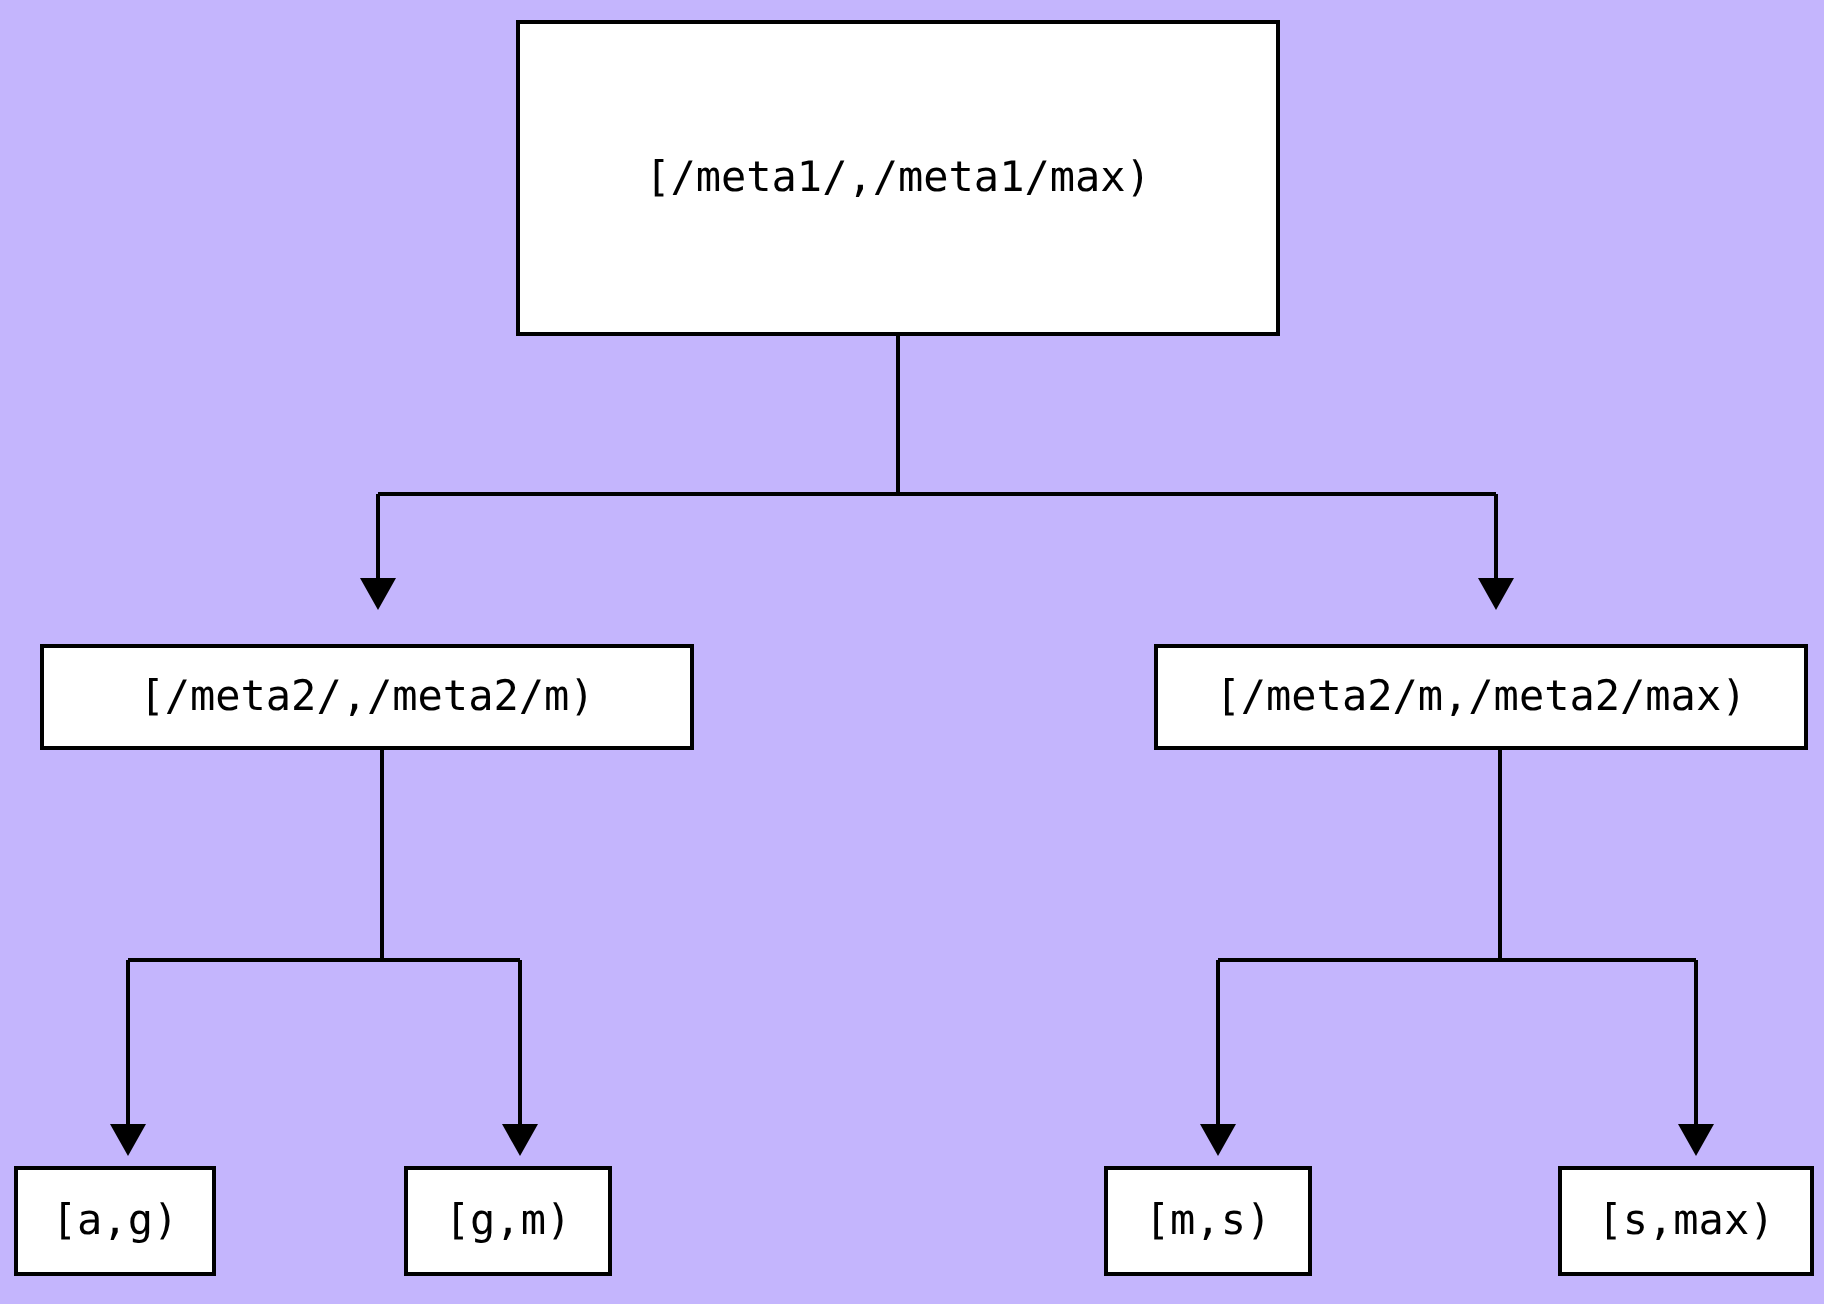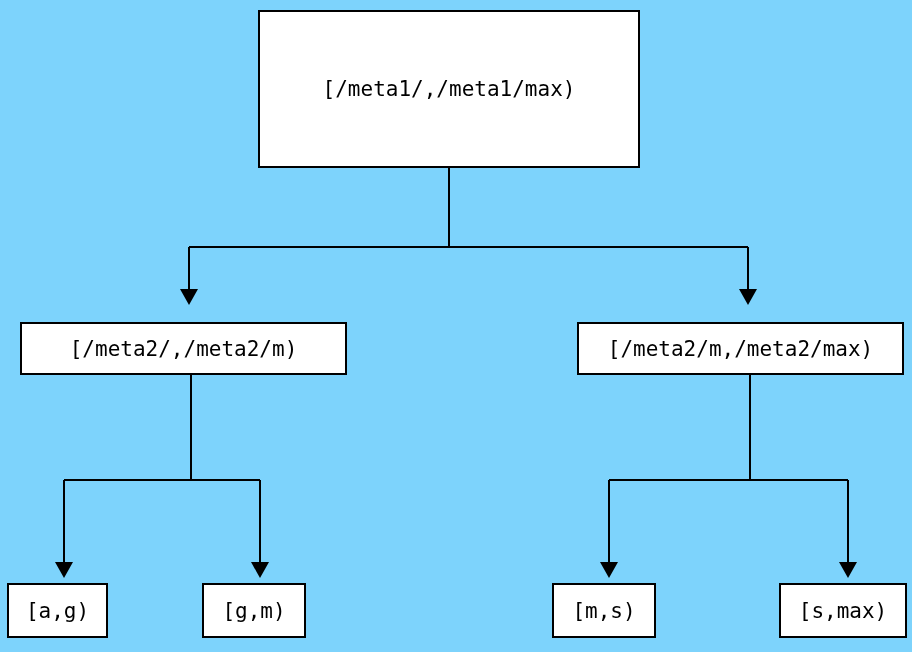--- a/index.html
+++ b/index.html
@@ -11,21 +11,21 @@
   body {
     width: 912px;
     height: 652px;
     font-family: "DejaVu Sans Mono", "Liberation Mono", monospace;
     overflow: hidden;
   }
   #diagram-root {
     position: relative;
     width: 912px;
     height: 652px;
-    background: #7dd3fc;
+    background: #c4b5fd;
   }
   #tree-svg {
     position: absolute;
     left: 0;
     top: 0;
     width: 912px;
     height: 652px;
     display: block;
   }
   .node-box {

